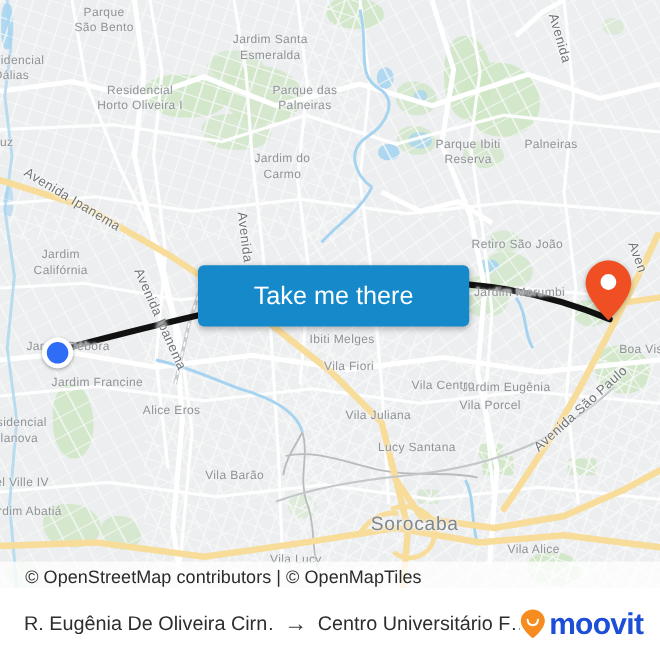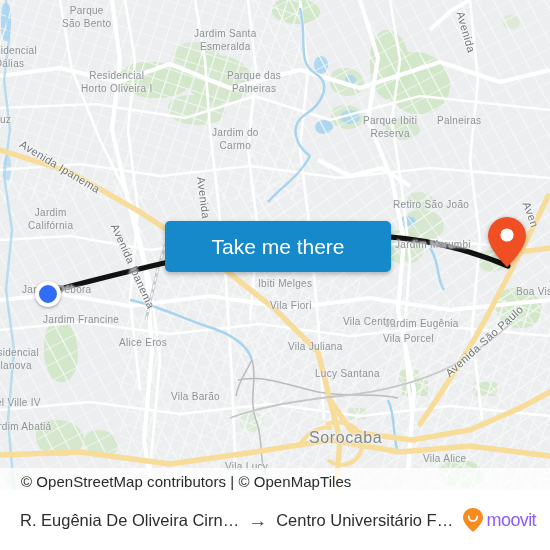--- a/index.html
+++ b/index.html
@@ -133,23 +133,23 @@
     overflow: hidden;
   }
   .ft-arrow { font-size: 19px; color: #3a3a3a; line-height: 1; }
 
   .brand {
     display: flex; align-items: center;
     flex: 0 0 auto;
     gap: 3px;
   }
   .brand-word {
-    font-size: 18px;
-    font-weight: normal;
-    color: #8b5cf6;
+    font-size: 25px;
+    font-weight: bold;
+    color: #1d4ed8;
     letter-spacing: -.6px;
   }
 </style>
 </head>
 <body>
 
 <div id="app">
 
   <div class="map">
 

